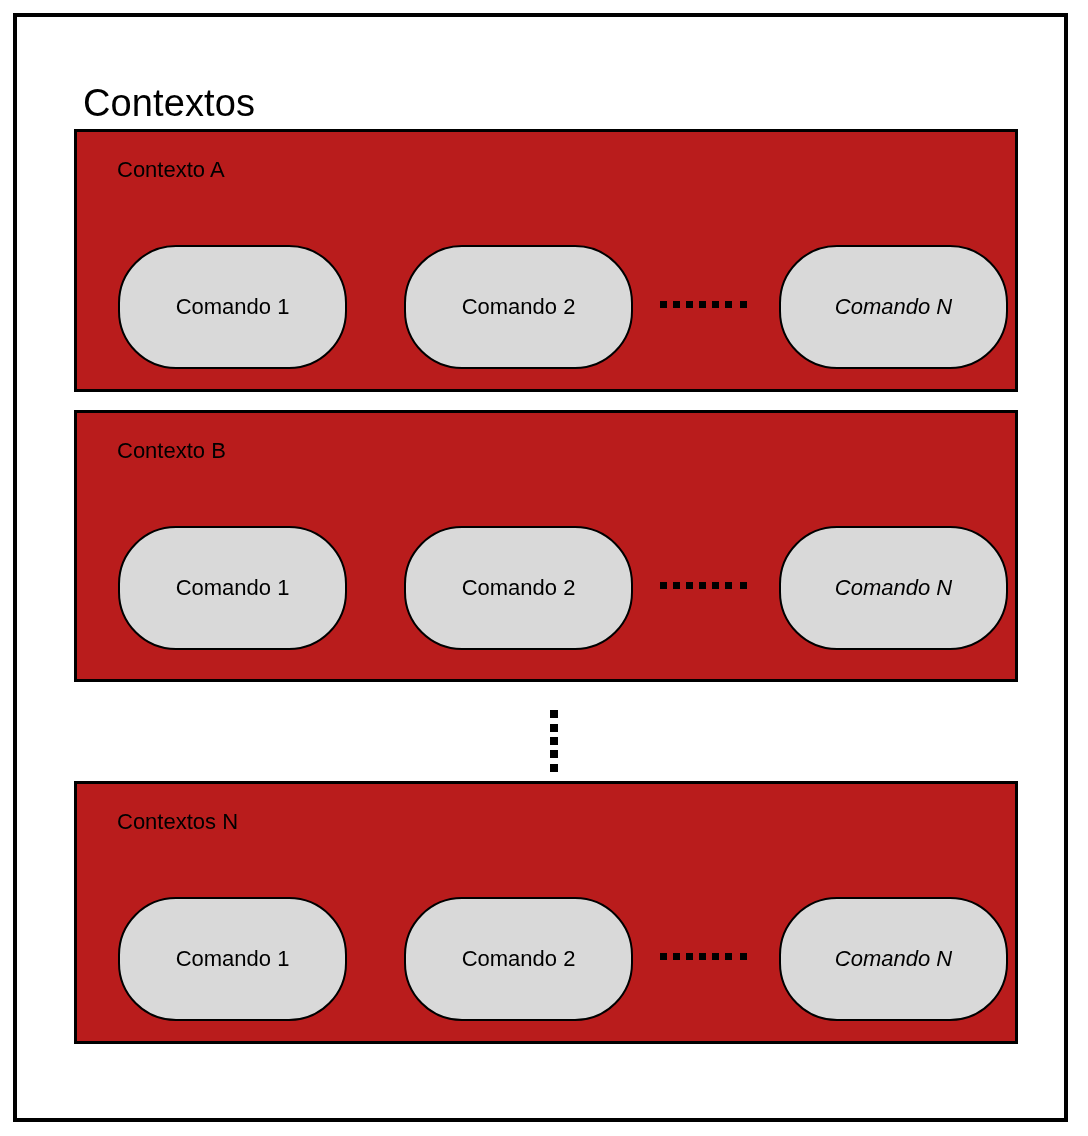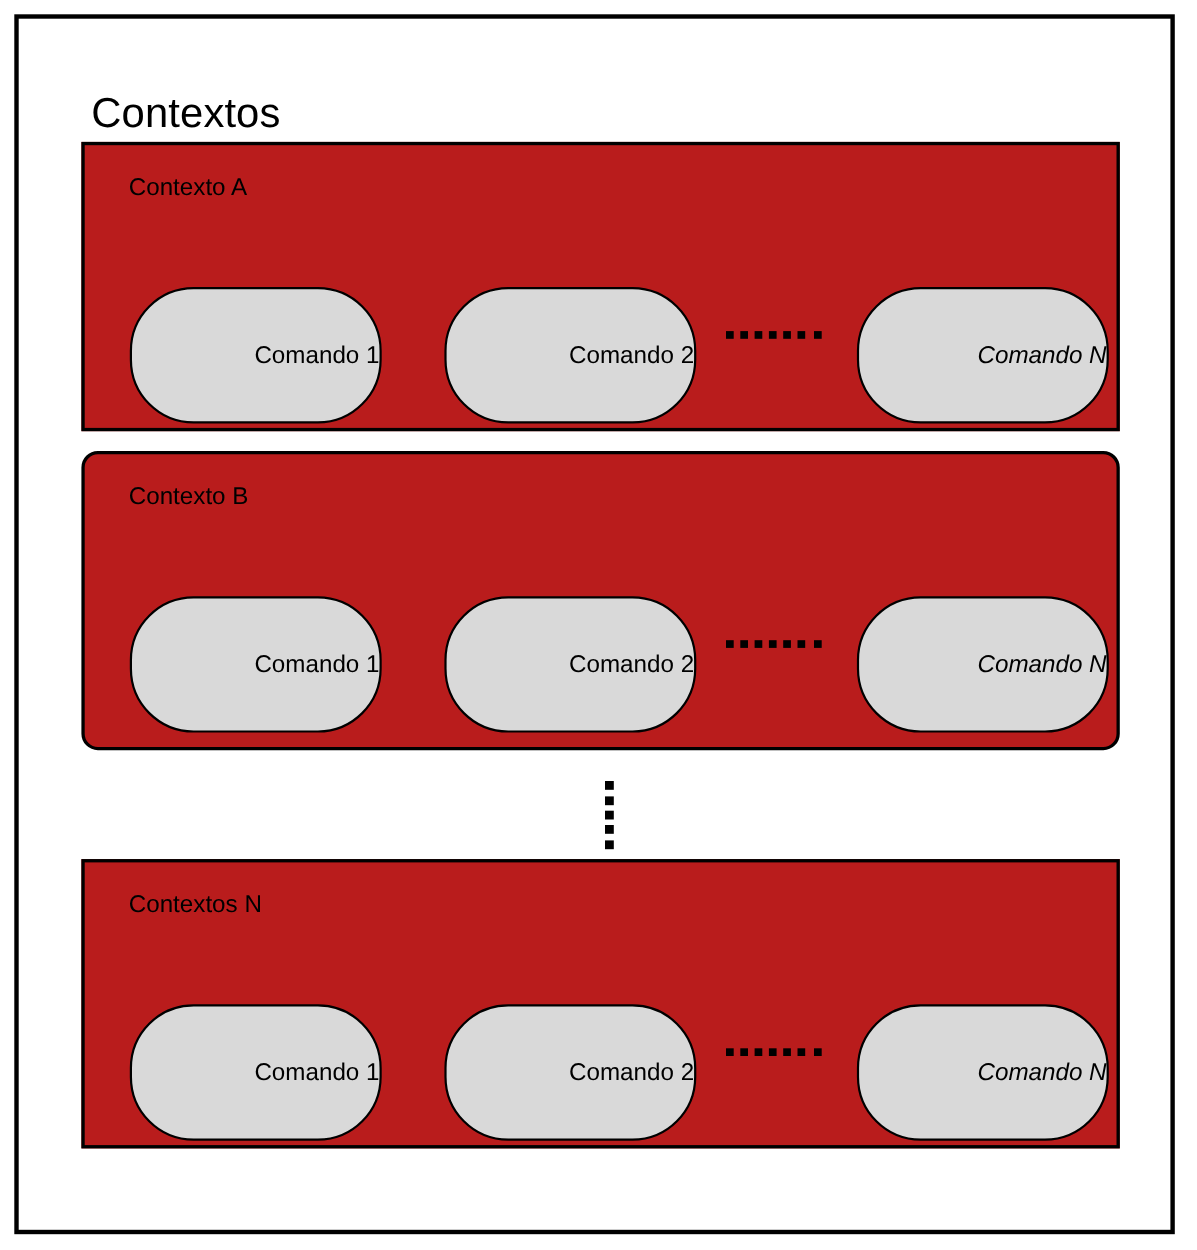--- a/index.html
+++ b/index.html
@@ -43,21 +43,21 @@
   
   .context-panel {
     position: absolute;
     left: 57px;
     width: 944px;
     box-sizing: border-box;
     background: #b91c1c;
     border: 3px solid #000000;
   }
   #context-panel-0 { top: 112px; height: 263px; }
-  #context-panel-1 { top: 393px; height: 272px; border-radius: 15px; }
+  #context-panel-1 { top: 393px; height: 272px; }
   #context-panel-2 { top: 764px; height: 263px; }
 
   .context-label {
     position: absolute;
     left: 40px;
     top: 25px;
     font-size: 22px;
     line-height: 26px;
     white-space: nowrap;
   }
@@ -66,29 +66,29 @@
   .command-row {
     position: absolute;
     left: 0;
     top: 113px;
     width: 100%;
     height: 124px;
   }
 
   .command-box {
     position: absolute;
-    top: 16px;
+    top: 0;
     height: 124px;
     box-sizing: border-box;
     background: #d9d9d9;
     border: 2.5px solid #000000;
     border-radius: 58px;
     display: flex;
     align-items: center;
-    justify-content: flex-end;
+    justify-content: center;
   }
   .command-box.cmd-0 { left: 41px;  width: 229px; }
   .command-box.cmd-1 { left: 327px; width: 229px; }
   .command-box.cmd-2 { left: 702px; width: 229px; font-style: italic; }
 
   .command-label {
     font-size: 22px;
     line-height: 26px;
     white-space: nowrap;
     color: #000000;

